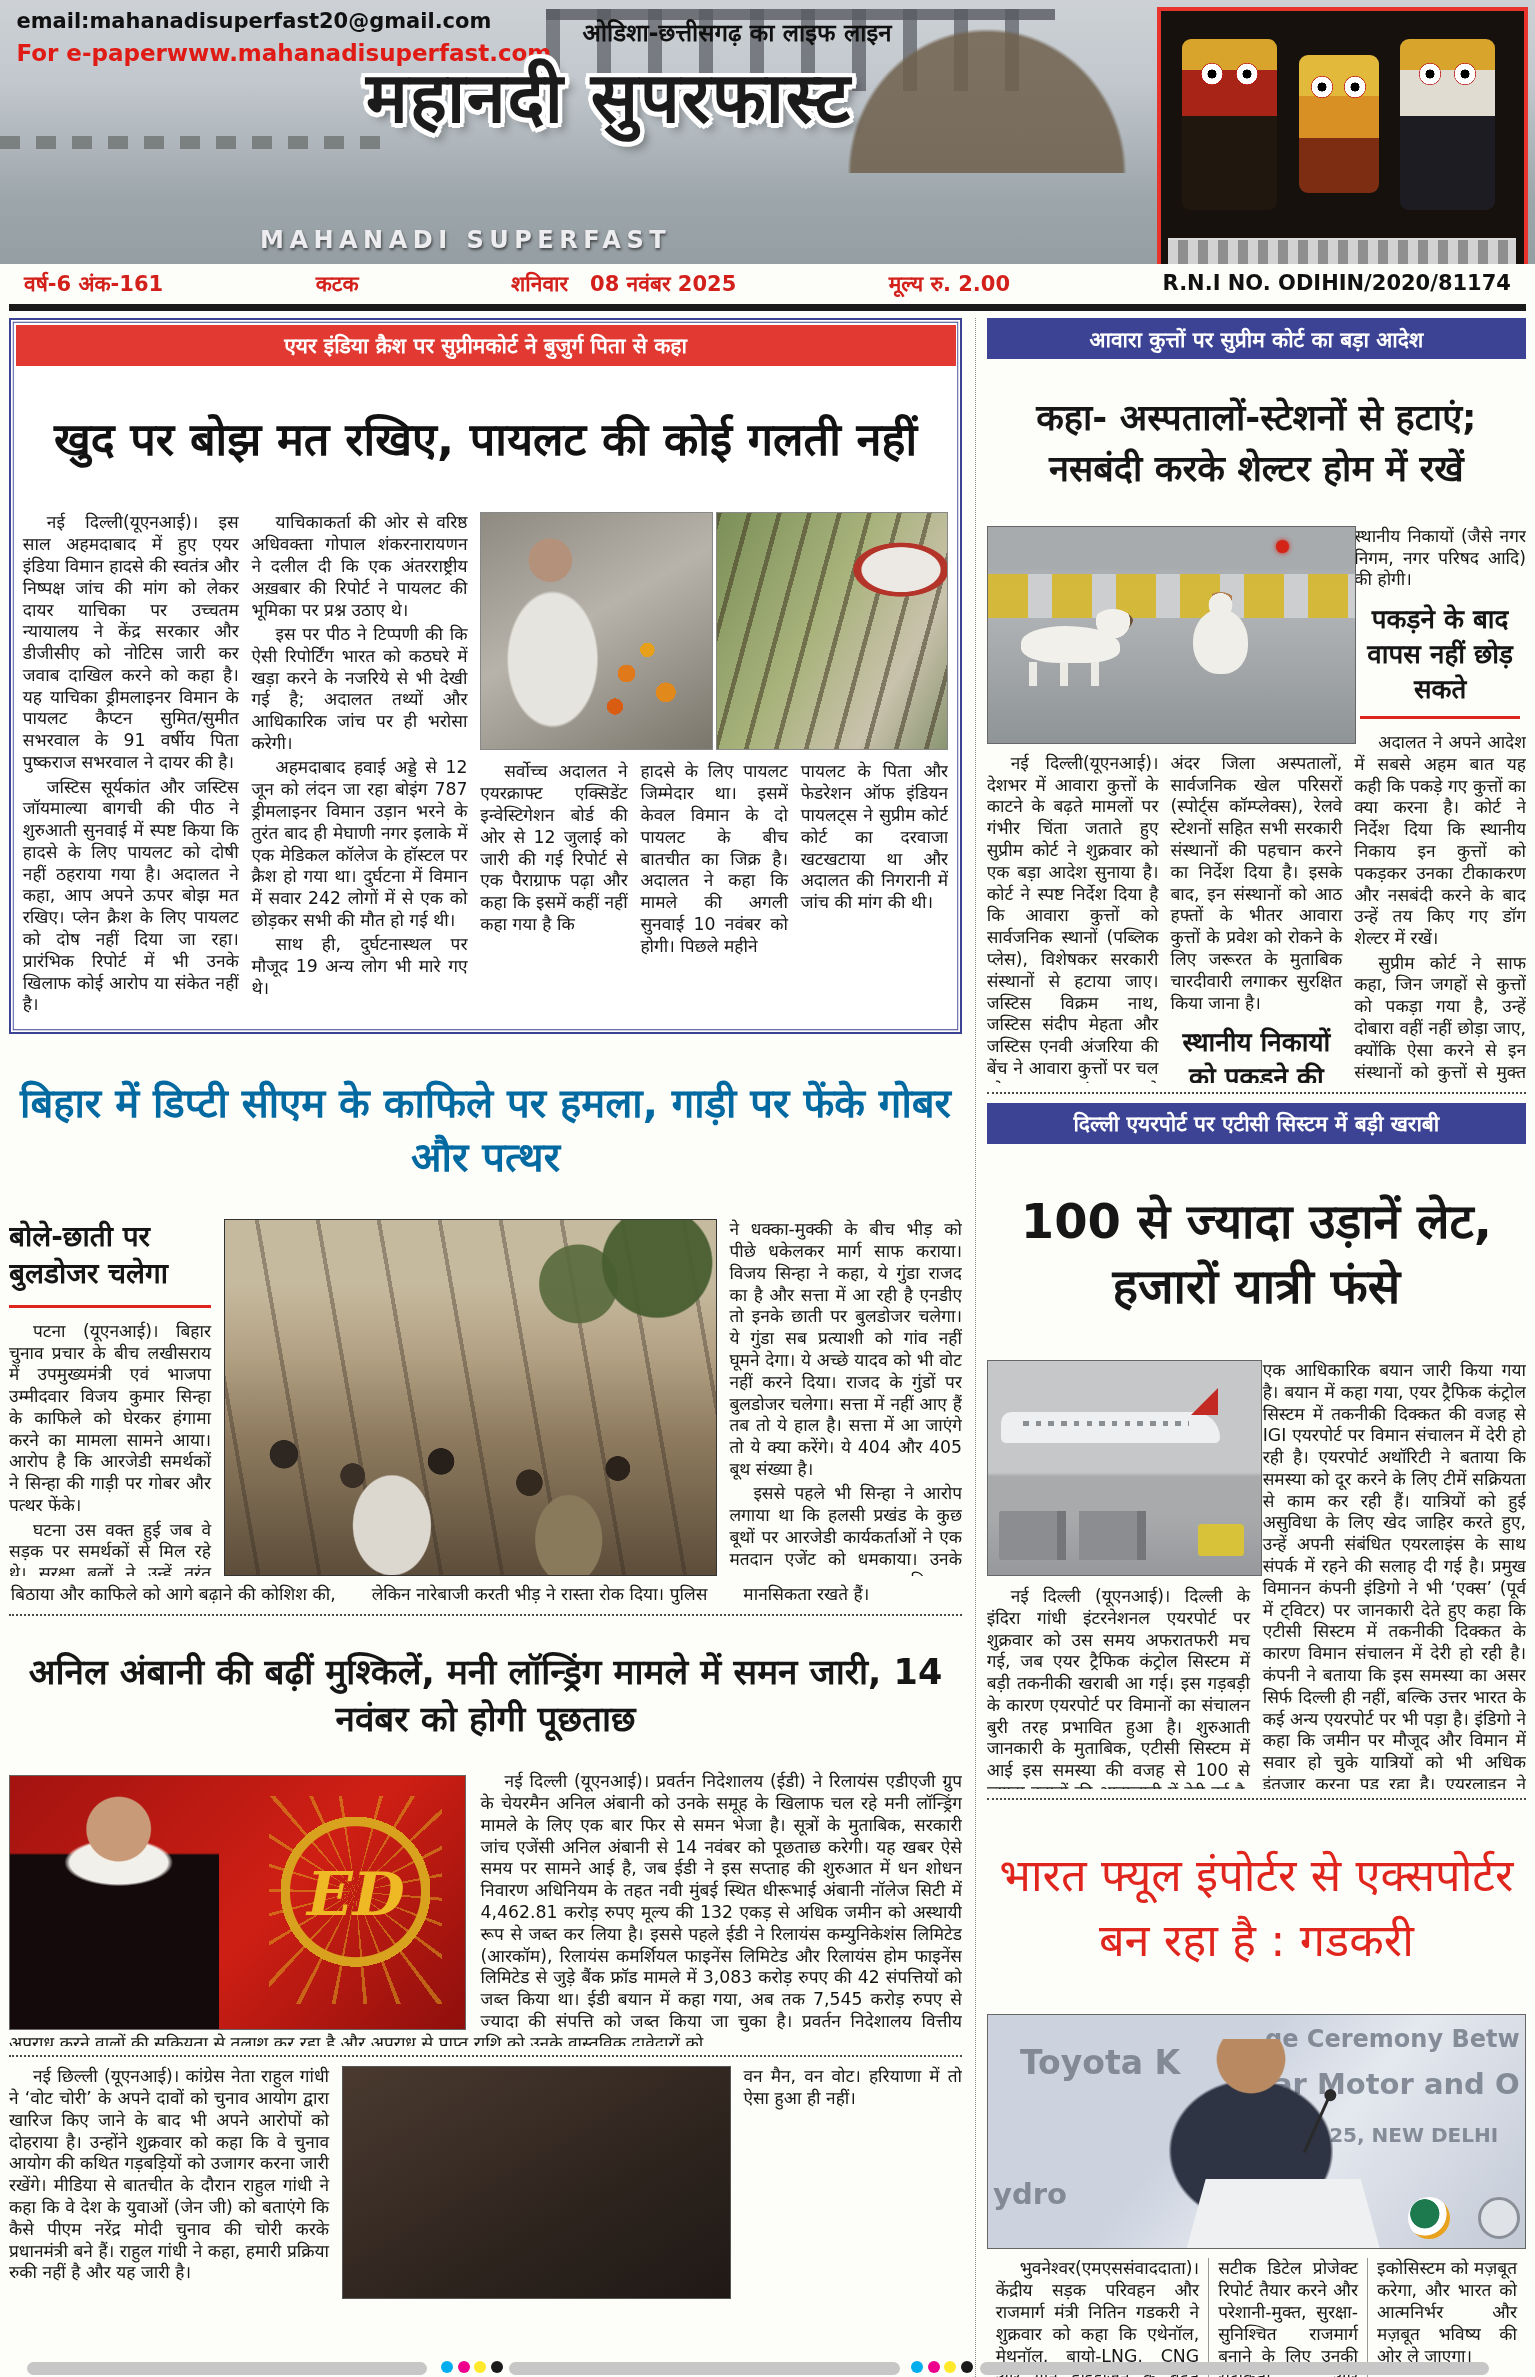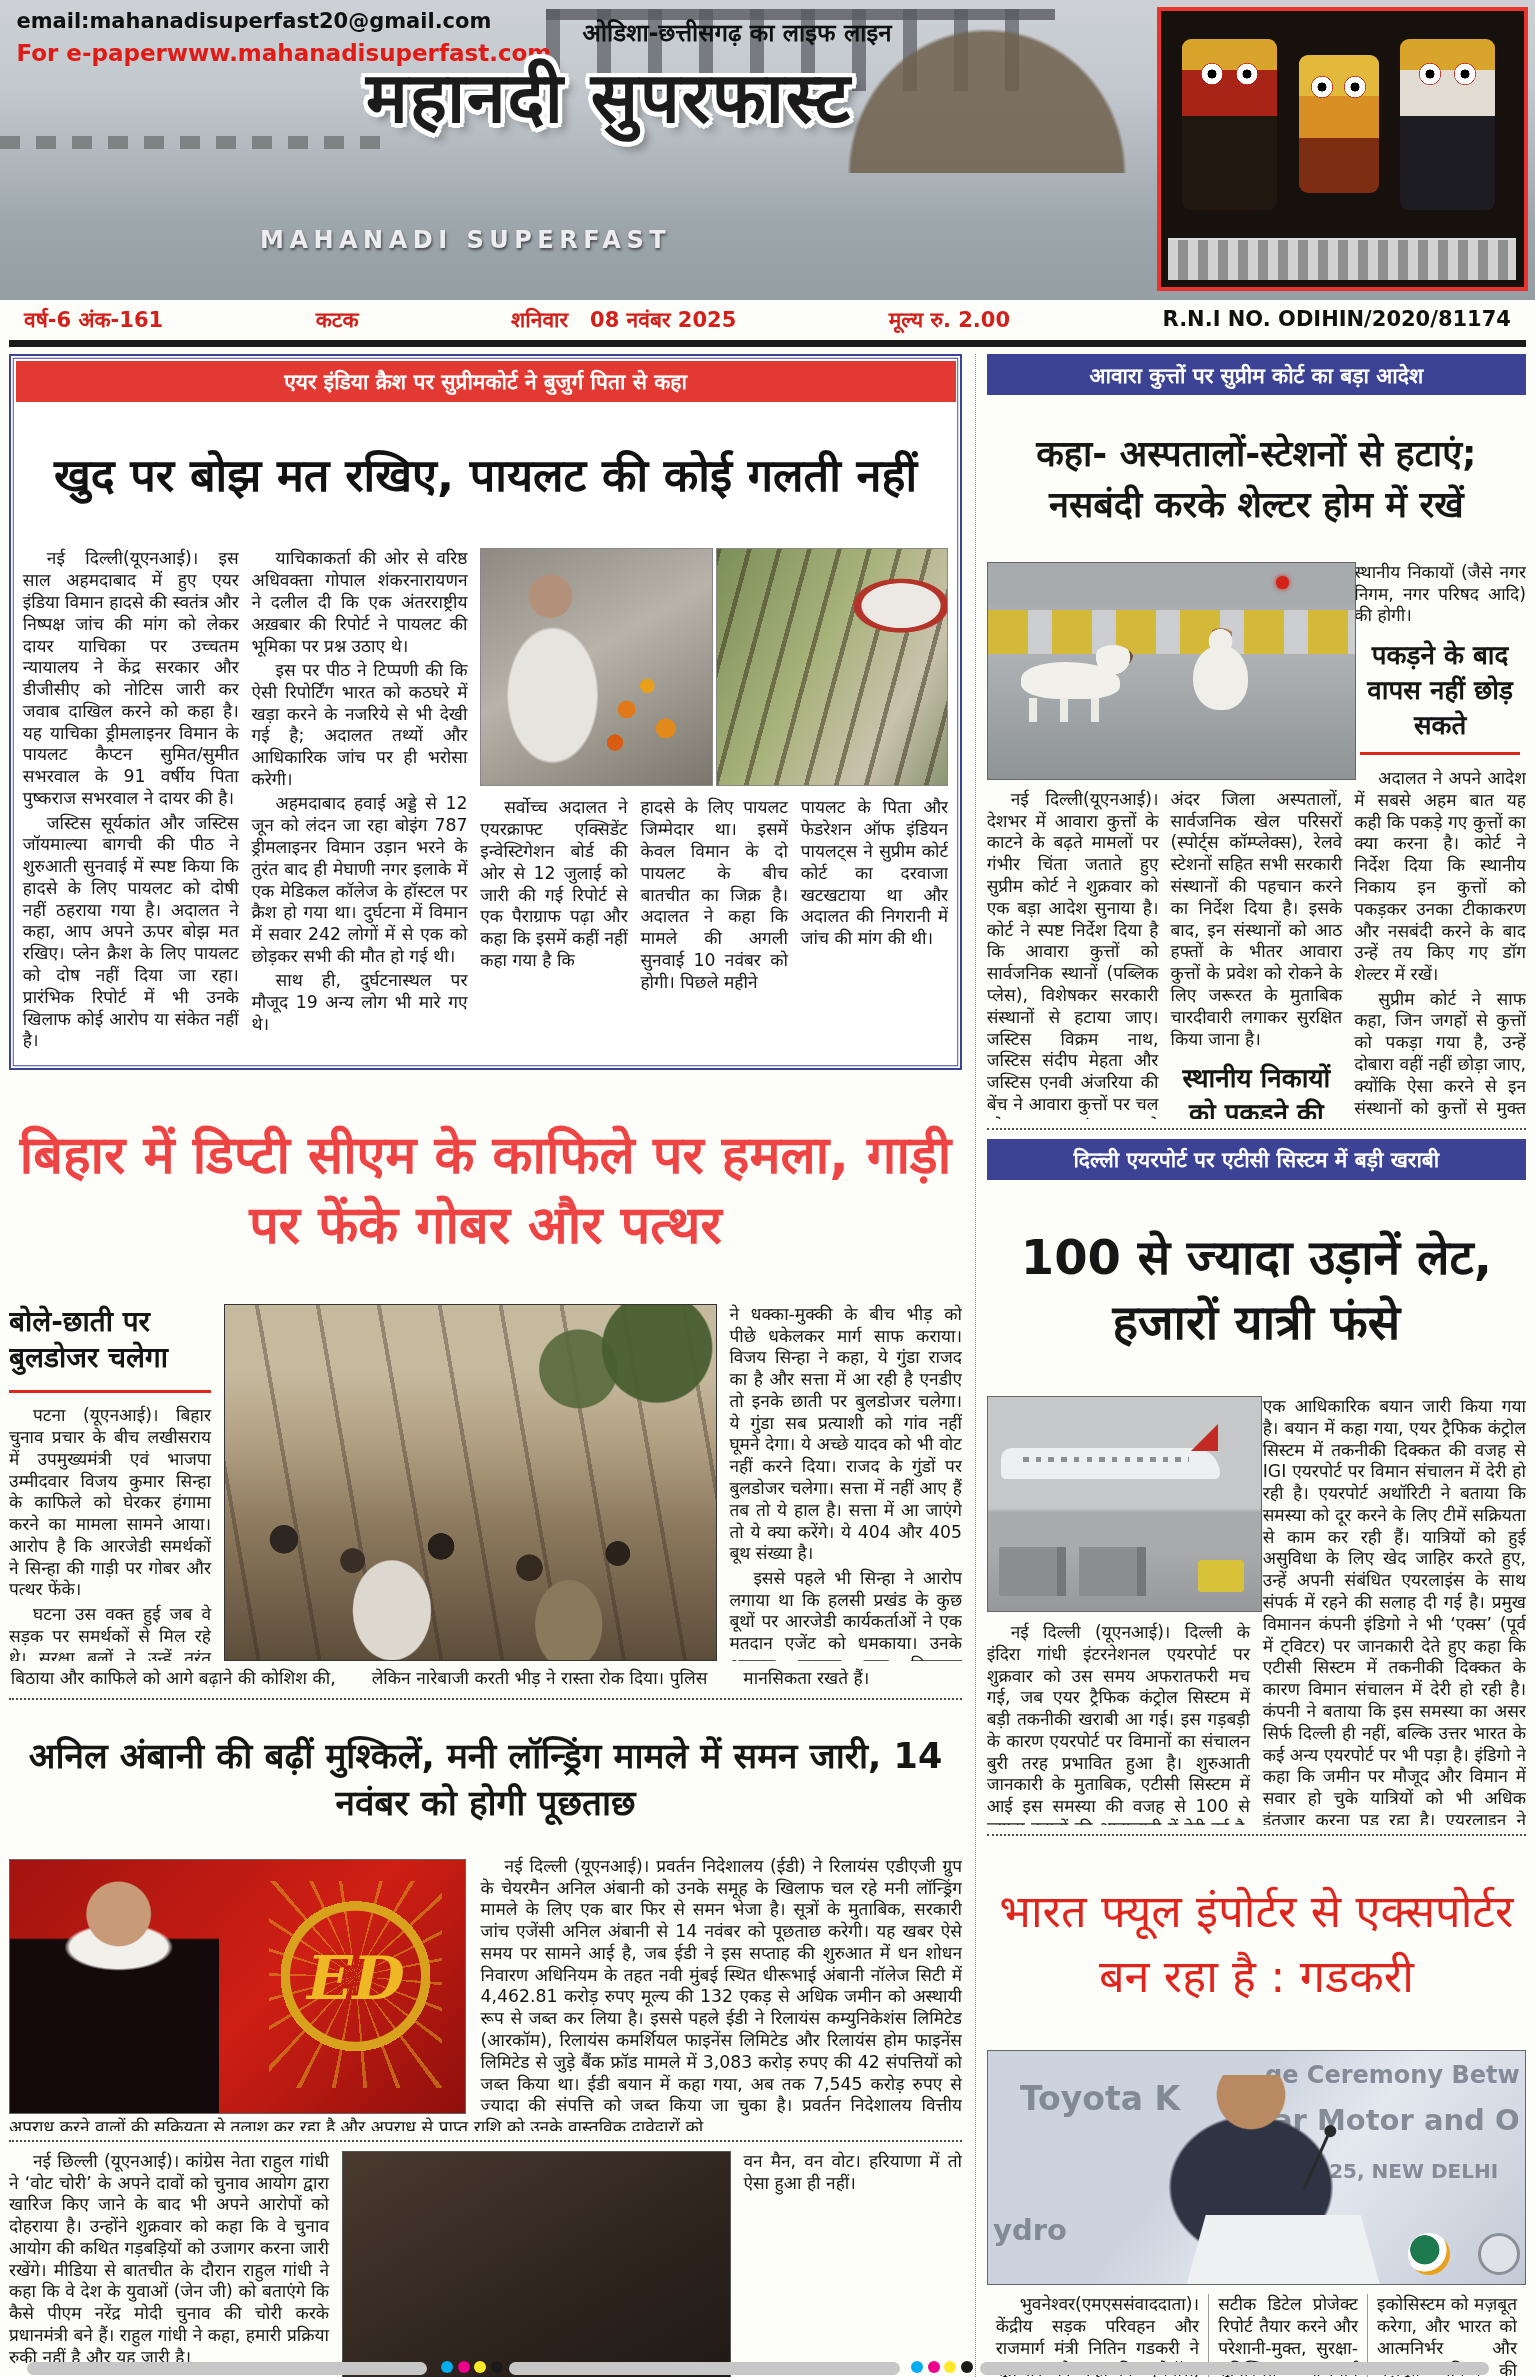--- a/index.html
+++ b/index.html
@@ -3,21 +3,21 @@
 <meta charset="utf-8">
 <style>
   * { box-sizing: border-box; }
   html,body { margin:0; padding:0; }
   body {
     width:1535px; height:2377px; position:relative; overflow:hidden;
     background:#fdfdfa; color:#161616;
     font-family:"DejaVu Sans", sans-serif;
   }
   
-  .masthead { position:relative; height:300px; overflow:hidden;
+  .masthead { position:relative; height:264px; overflow:hidden;
     background:linear-gradient(180deg,#cdd1d6 0%,#c2c8cd 30%,#aeb6bb 55%,#9da6ab 75%,#959ea3 100%); }
   .bridge { position:absolute; left:546px; top:9px; width:509px; height:82px; opacity:.85;
     background:linear-gradient(180deg, rgba(68,70,76,.8) 0 11px, transparent 11px),
       repeating-linear-gradient(90deg, rgba(68,70,76,.7) 0 13.6px, transparent 13.6px 51px); }
   .hill { position:absolute; left:846px; top:27px; width:282px; height:146px;
     background:radial-gradient(ellipse at 50% 100%, #6f604d 0 68%, transparent 70%); opacity:.85; }
   .shore { position:absolute; left:0; top:136px; width:382px; height:12.7px;
     background:repeating-linear-gradient(90deg, rgba(80,85,80,.55) 0 20px, transparent 20px 36px); }
   .mast-email { position:absolute; left:16.4px; top:9px; font-size:21px; font-weight:bold; color:#111; }
   .mast-epaper { position:absolute; left:16.4px; top:40px; font-size:23px; font-weight:bold; color:#e01a14; }
@@ -72,21 +72,21 @@
       radial-gradient(circle 8.2px at 58% 82%, #d85c12 0 98%, transparent),
       radial-gradient(circle 10px at 80% 76%, #e2891c 0 98%, transparent),
       linear-gradient(150deg,#8e8a82,#b7b3aa 45%,#7b766c); }
   .ph-wreck { background:
       radial-gradient(ellipse 67px 38px at 80% 24%, #ece9e4 0 58%, #b5342a 60% 70%, transparent 72%),
       repeating-linear-gradient(105deg, rgba(58,46,28,.5) 0 4.5px, transparent 4.5px 29px),
       linear-gradient(120deg,#7c8f58,#a9b37c 45%,#c9c2ac 75%,#8a9572); }
   .air-sub { display:flex; gap:12.7px; margin-top:11px; flex:1; overflow:hidden; }
   .air-sub .sc { flex:1; }
   
-  .bihar-headline { color:#ef4444; font-size:52px; font-weight:bold; text-align:center;
+  .bihar-headline { color:#0369a1; font-size:40px; font-weight:bold; text-align:center;
     line-height:1.35; padding:14.6px 5.5px 9px; }
   .bihar-body { display:flex; gap:12.7px; height:357px; overflow:hidden; margin-top:3.6px; }
   .bihar-left { width:202px; flex:none; }
   .bihar-sub { font-size:28px; font-weight:bold; line-height:1.3; padding-bottom:13px;
     border-bottom:3.6px solid #e0251d; margin-bottom:12.7px; }
   .bihar-photo { width:493px; flex:none; border:1.8px solid #333; background:
       radial-gradient(circle 56px at 88% 12%, rgba(72,94,48,.95) 0 97%, transparent),
       radial-gradient(circle 40px at 72% 18%, rgba(88,106,60,.9) 0 97%, transparent),
       radial-gradient(circle 14.6px at 12% 66%, #2e2620 0 95%, transparent),
       radial-gradient(circle 12.7px at 26% 72%, #3a2f26 0 95%, transparent),

